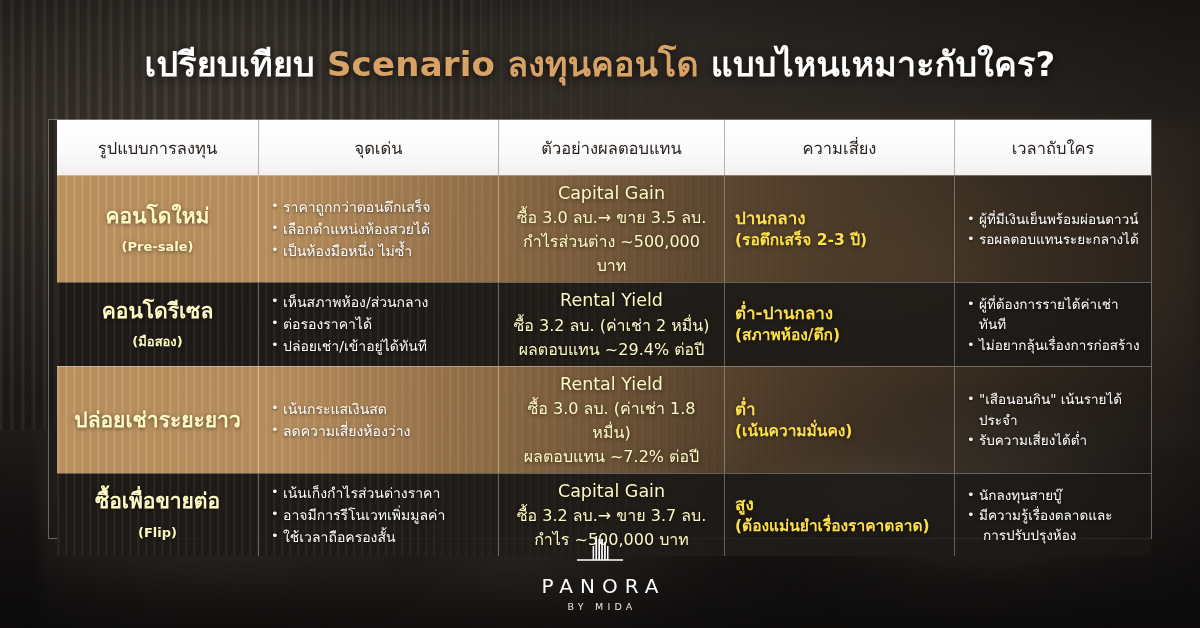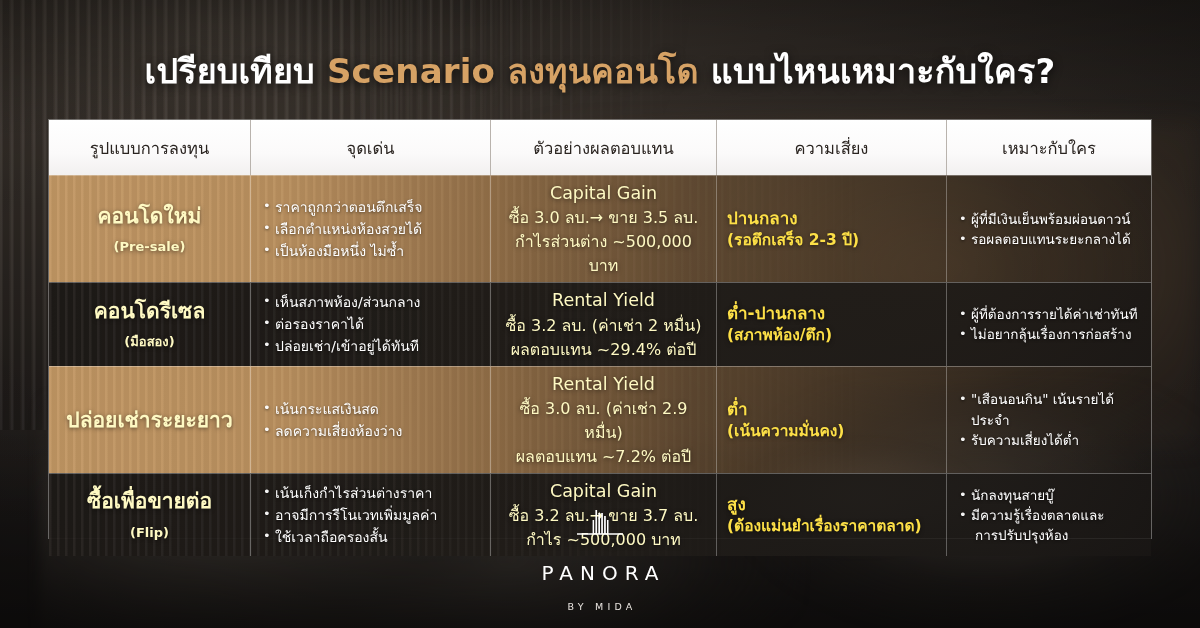--- a/index.html
+++ b/index.html
@@ -71,34 +71,35 @@
   }
   .bg-vig{
     position:absolute; inset:0;
     background:
       linear-gradient(180deg, rgba(0,0,0,0.28) 0%, rgba(0,0,0,0) 22%, rgba(0,0,0,0) 68%, rgba(0,0,0,0.45) 100%),
       radial-gradient(110% 90% at 50% 45%, rgba(0,0,0,0) 45%, rgba(0,0,0,0.42) 100%);
   }
 
   
   #title{
-    position:absolute; left:0; right:0; top:44px; z-index:5;
+    position:absolute; left:0; right:0; top:37px; z-index:5;
     text-align:center;
     font-size:34px; font-weight:700; letter-spacing:.2px;
     color:#ffffff; white-space:nowrap;
     text-shadow:0 2px 10px rgba(0,0,0,.65);
   }
   #title .accent{ color:#d6a265; }
 
   
   #table{
     position:absolute; left:48px; top:119px; width:1104px; height:420px; z-index:4;
     border:1px solid rgba(255,255,255,0.34);
     display:flex; flex-direction:column;
     background:rgba(22,19,17,0.30);
+    padding-left:8px;
   }
   .thead{
     display:flex; height:55px; flex:0 0 55px;
     background:linear-gradient(180deg,#ffffff 0%, #fbfafa 60%, #f2f0ef 100%);
   }
   .thead .th{
     display:flex; align-items:center; justify-content:center;
     font-size:16.5px; font-weight:400; color:#2a2420;
     border-right:1px solid #b9b3ad;
   }
@@ -179,21 +180,21 @@
 
   .risk{ text-align:left; color:#fde047; text-shadow:0 1px 4px rgba(0,0,0,.55); }
   .risk .risk-main{ font-size:17px; font-weight:700; line-height:1.35; }
   .risk .risk-sub{ font-size:15.5px; font-weight:700; line-height:1.35; }
 
   .who li{ font-size:13.5px; line-height:1.5; }
 
   
   #logo{
     position:absolute; left:0; right:0; bottom:16px; z-index:6;
-    display:flex; flex-direction:column; align-items:center; gap:16px;
+    display:flex; flex-direction:column; align-items:center; gap:3px;
   }
   #logo .mark{ width:52px; height:38px; display:block; }
   #logo .brand{
     font-size:20px; letter-spacing:7px; color:#ffffff; font-weight:400;
     text-indent:7px;
   }
   #logo .sub{
     font-size:9.5px; letter-spacing:4.2px; color:#e8e4df; font-weight:400;
     text-indent:4px;
   }
@@ -215,21 +216,21 @@
 <div id="title">
   <span>เปรียบเทียบ </span><span class="accent">Scenario ลงทุนคอนโด</span><span> แบบไหนเหมาะกับใคร?</span>
 </div>
 
 <div id="table">
   <div class="thead">
     <div class="th c0">รูปแบบการลงทุน</div>
     <div class="th c1">จุดเด่น</div>
     <div class="th c2">ตัวอย่างผลตอบแทน</div>
     <div class="th c3">ความเสี่ยง</div>
-    <div class="th c4">เหมาะกับใคร</div>
+    <div class="th c4">เวลาถับใคร</div>
   </div>
   <div id="rows" style="display: flex; flex-direction: column; flex: 1 1 auto; height: 365px;">
       <div class="trow row-gold">
         <div class="td c0 cat">
           <div class="cat-main">คอนโดใหม่</div>
           <div class="cat-sub">(Pre-sale)</div>
         </div>
         <ul class="td c1 bullets">
           <li>ราคาถูกกว่าตอนตึกเสร็จ</li>
           <li>เลือกตำแหน่งห้องสวยได้</li>
@@ -276,21 +277,21 @@
       <div class="trow row-gold">
         <div class="td c0 cat">
           <div class="cat-main">ปล่อยเช่าระยะยาว</div>
         </div>
         <ul class="td c1 bullets">
           <li>เน้นกระแสเงินสด</li>
           <li>ลดความเสี่ยงห้องว่าง</li>
         </ul>
         <div class="td c2 ret">
           <div class="ret-type">Rental Yield</div>
-          <div class="ret-line">ซื้อ 3.0 ลบ. (ค่าเช่า 2.9 หมื่น)</div>
+          <div class="ret-line">ซื้อ 3.0 ลบ. (ค่าเช่า 1.8 หมื่น)</div>
           <div class="ret-line">ผลตอบแทน ~7.2% ต่อปี</div>
         </div>
         <div class="td c3 risk">
           <div class="risk-main">ต่ำ</div>
           <div class="risk-sub">(เน้นความมั่นคง)</div>
         </div>
         <ul class="td c4 bullets who">
           <li><span>"เสือนอนกิน" เน้นรายได้ประจำ</span></li>
           <li><span>รับความเสี่ยงได้ต่ำ</span></li>
         </ul>

